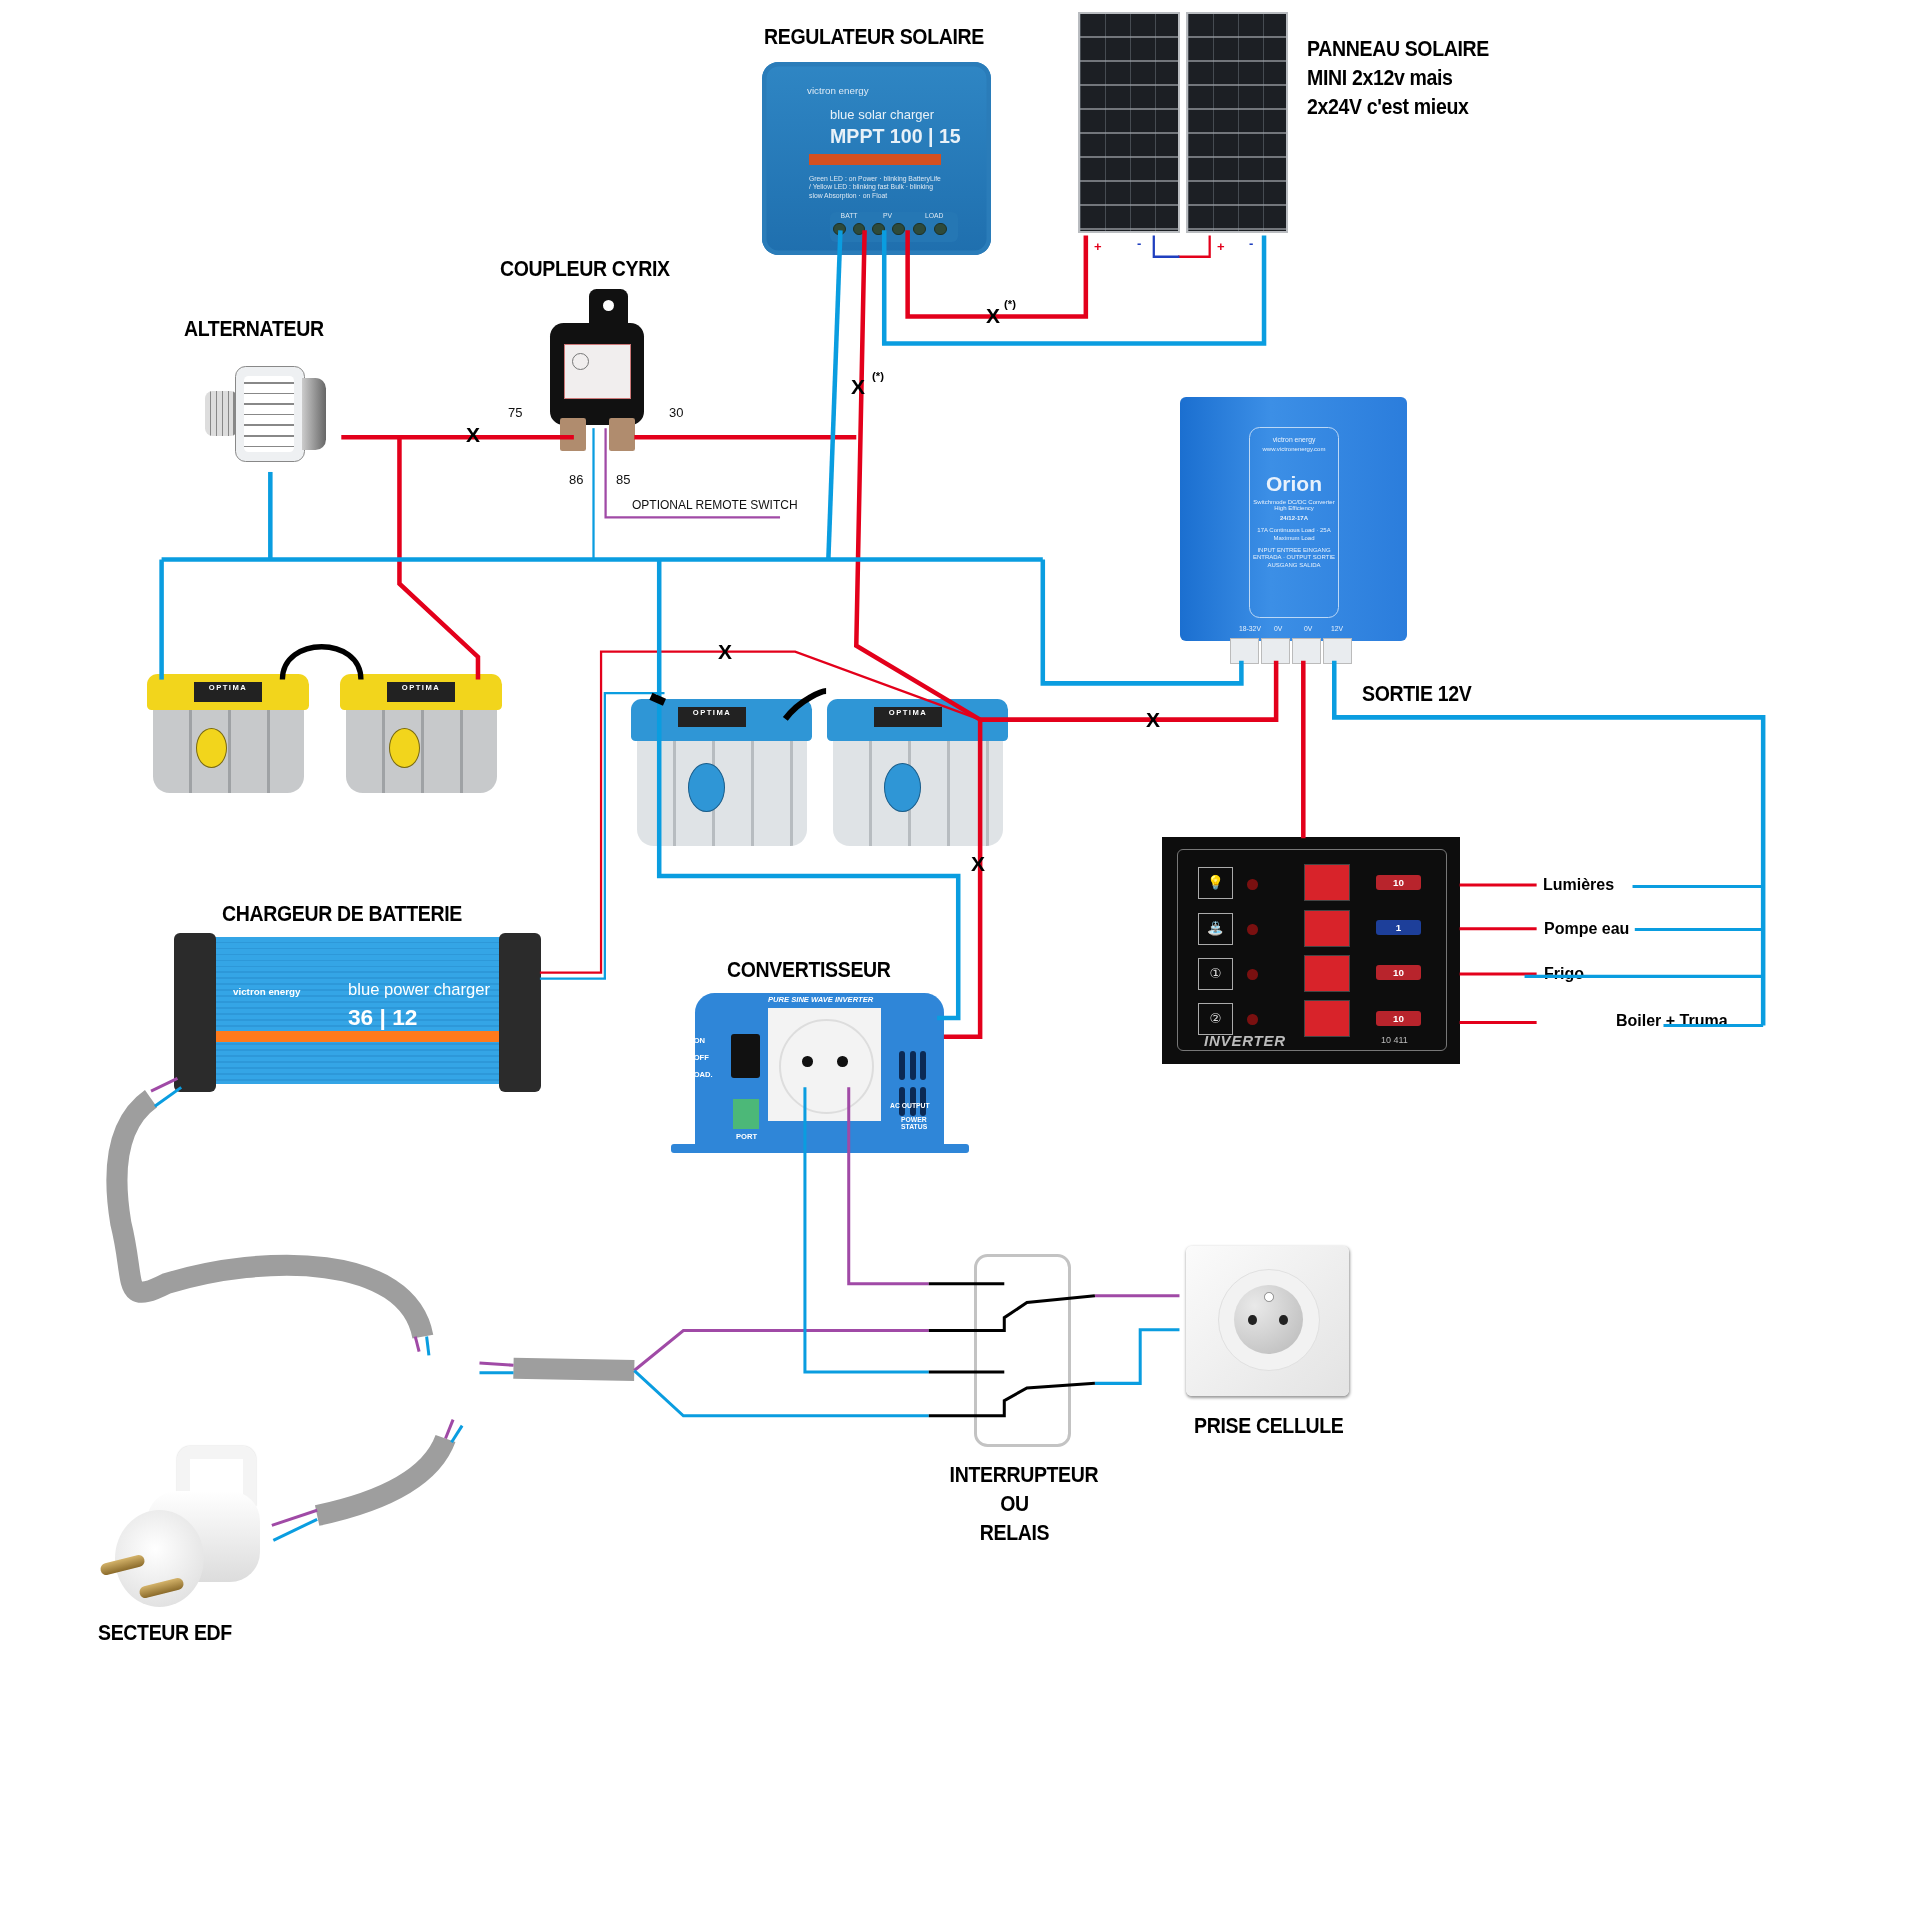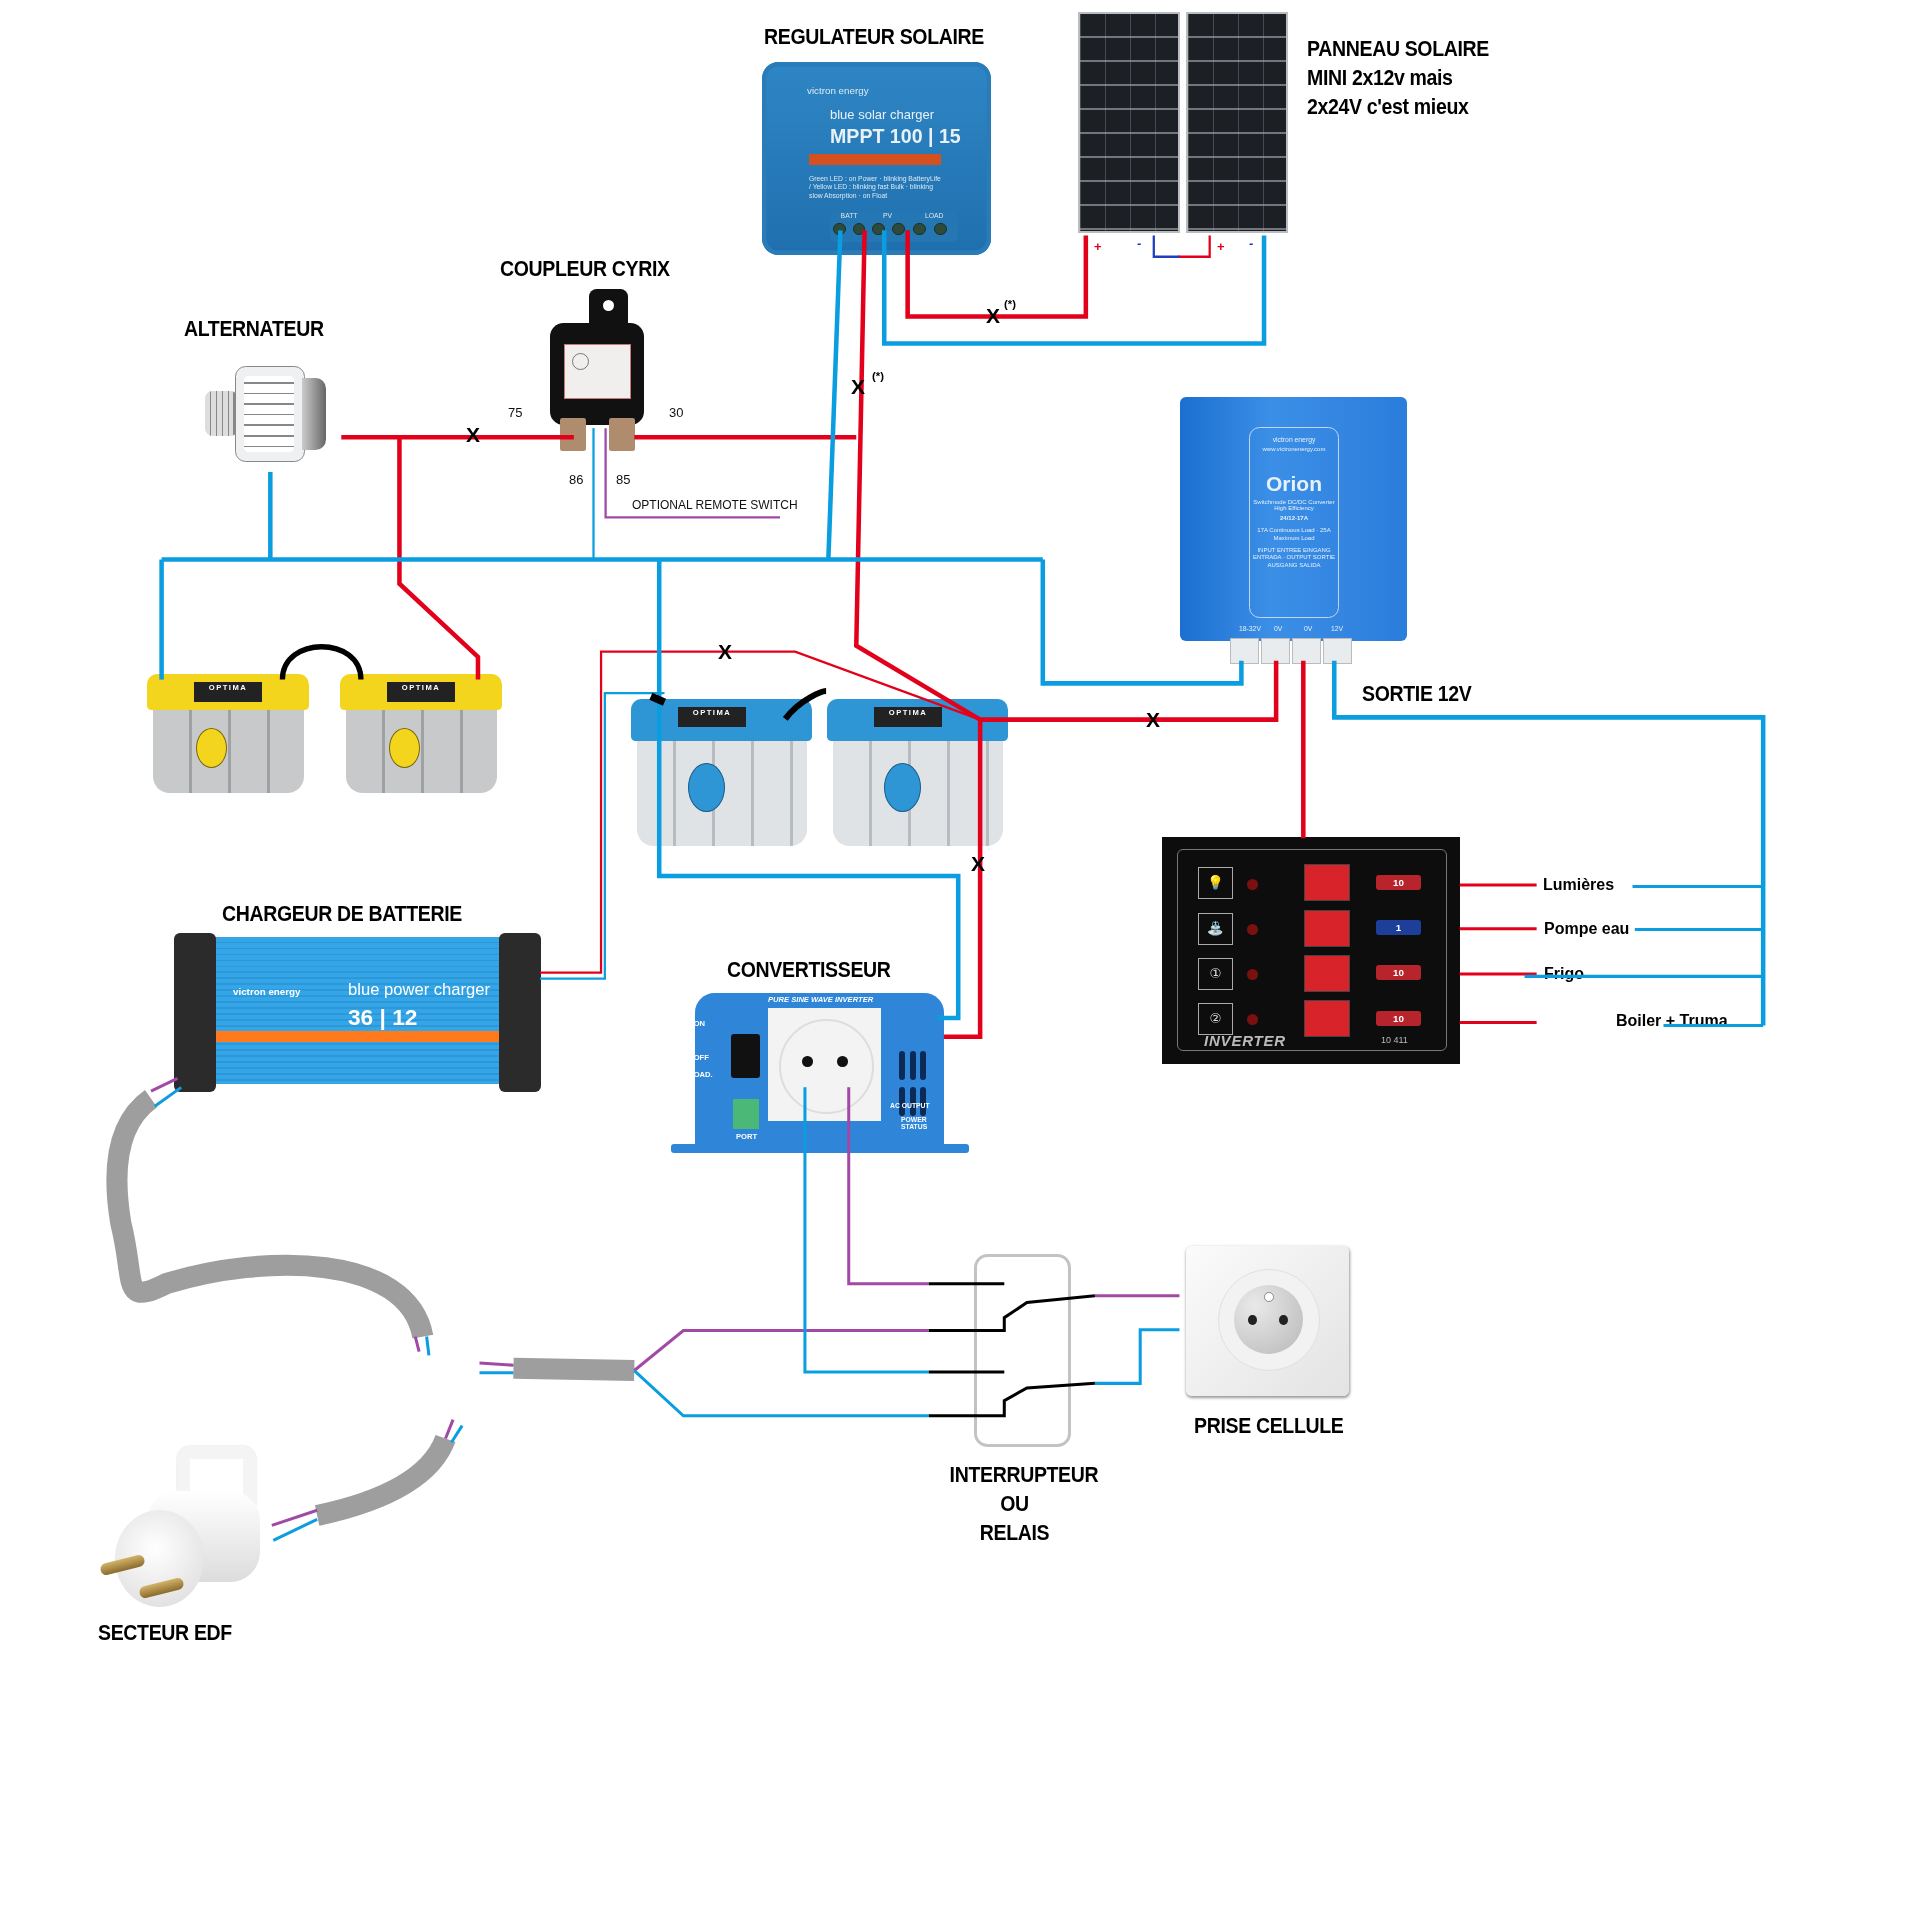--- a/index.html
+++ b/index.html
@@ -271,21 +271,21 @@
 <div class="abs inverter">
   <div class="foot"></div>
   <div class="body"></div>
   <div class="title">PURE SINE WAVE INVERTER</div>
   <div class="outlet">
     <div class="ring"></div>
     <div class="p1" style="left:34px"></div>
     <div class="p2" style="left:69px"></div>
   </div>
   <div class="rocker"></div>
-  <div class="sl" style="top:30px">ON</div>
+  <div class="sl" style="top:47px">ON</div>
   <div class="sl" style="top:64px">OFF</div>
   <div class="sl" style="top:81px;left:18px">LOAD.</div>
   <div class="port"></div>
   <div class="sl" style="top:143px;left:65px">PORT</div>
   <div class="vent" style="left:228px;top:62px"></div>
   <div class="vent" style="left:239px;top:62px"></div>
   <div class="vent" style="left:249px;top:62px"></div>
   <div class="vent" style="left:228px;top:98px"></div>
   <div class="vent" style="left:239px;top:98px"></div>
   <div class="vent" style="left:249px;top:98px"></div>

